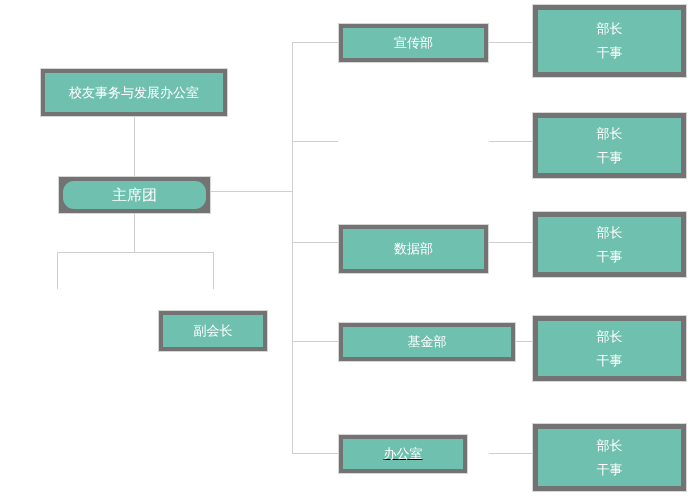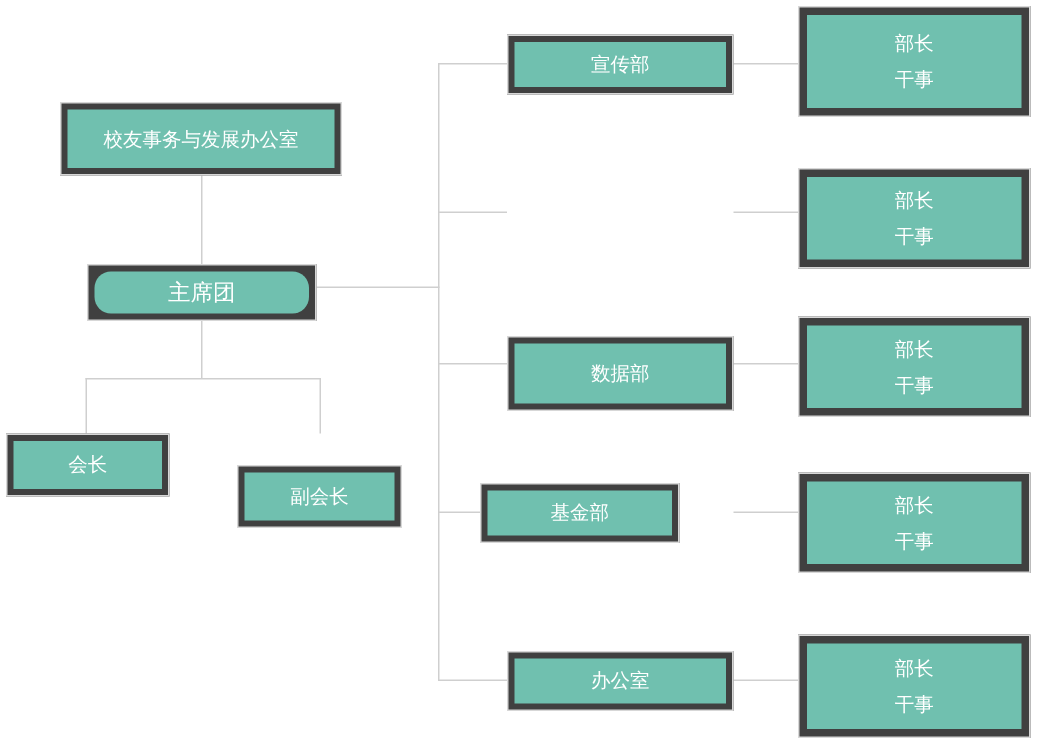--- a/index.html
+++ b/index.html
@@ -7,21 +7,21 @@
     position: relative;
     width: 697px;
     height: 501px;
     background: var(--background, #ffffff);
     font-family: "Liberation Sans", sans-serif;
     overflow: hidden;
   }
   .node {
     position: absolute;
     box-sizing: border-box;
-    background: #404040;
+    background: #737373;
     border: 1px solid var(--node-border, #d7d7d7);
     padding: 4px;
   }
   .node.member { padding: 5px; }
   .node-fill {
     box-sizing: border-box;
     width: 100%;
     height: 100%;
     background: var(--node-fill, #70c0af);
     color: var(--node-text, #ffffff);
@@ -67,38 +67,35 @@
   <div class="line h" style="left:489px; top:453px; width:43px;"></div>
 
   <div class="node" style="left:40px; top:68px; width:188px; height:49px;">
     <div class="node-fill">校友事务与发展办公室</div>
   </div>
 
   <div class="node lg" style="left:58px; top:176px; width:153px; height:38px;">
     <div class="node-fill">主席团</div>
   </div>
 
-  <div class="node" style="left:4px; top:289px; width:109px; height:42px;">
-    <div class="node-fill">会长</div>
-  </div>
 
   <div class="node" style="left:158px; top:289px; width:110px; height:42px;margin-top:21px;">
     <div class="node-fill">副会长</div>
   </div>
 
   <div class="node" style="left:338px; top:23px; width:151px; height:40px;">
     <div class="node-fill">宣传部</div>
   </div>
   <div class="node" style="left:338px; top:224px; width:151px; height:50px;">
     <div class="node-fill">数据部</div>
   </div>
-  <div class="node" style="left:320px; top:322px; width:133px; height:40px;">
+  <div class="node" style="left:338px; top:322px; width:178px; height:40px;">
     <div class="node-fill">基金部</div>
   </div>
-  <div class="node" style="left:338px; top:434px; width:151px; height:40px;">
+  <div class="node" style="left:338px; top:434px; width:130px; height:40px;text-decoration:underline;">
     <div class="node-fill">办公室</div>
   </div>
 
   <div class="node member" style="left:532px; top:4px; width:155px; height:74px;">
     <div class="node-fill">
       <span>部长</span>
       <span>干事</span>
     </div>
   </div>
   <div class="node member" style="left:532px; top:112px; width:155px; height:67px;">

